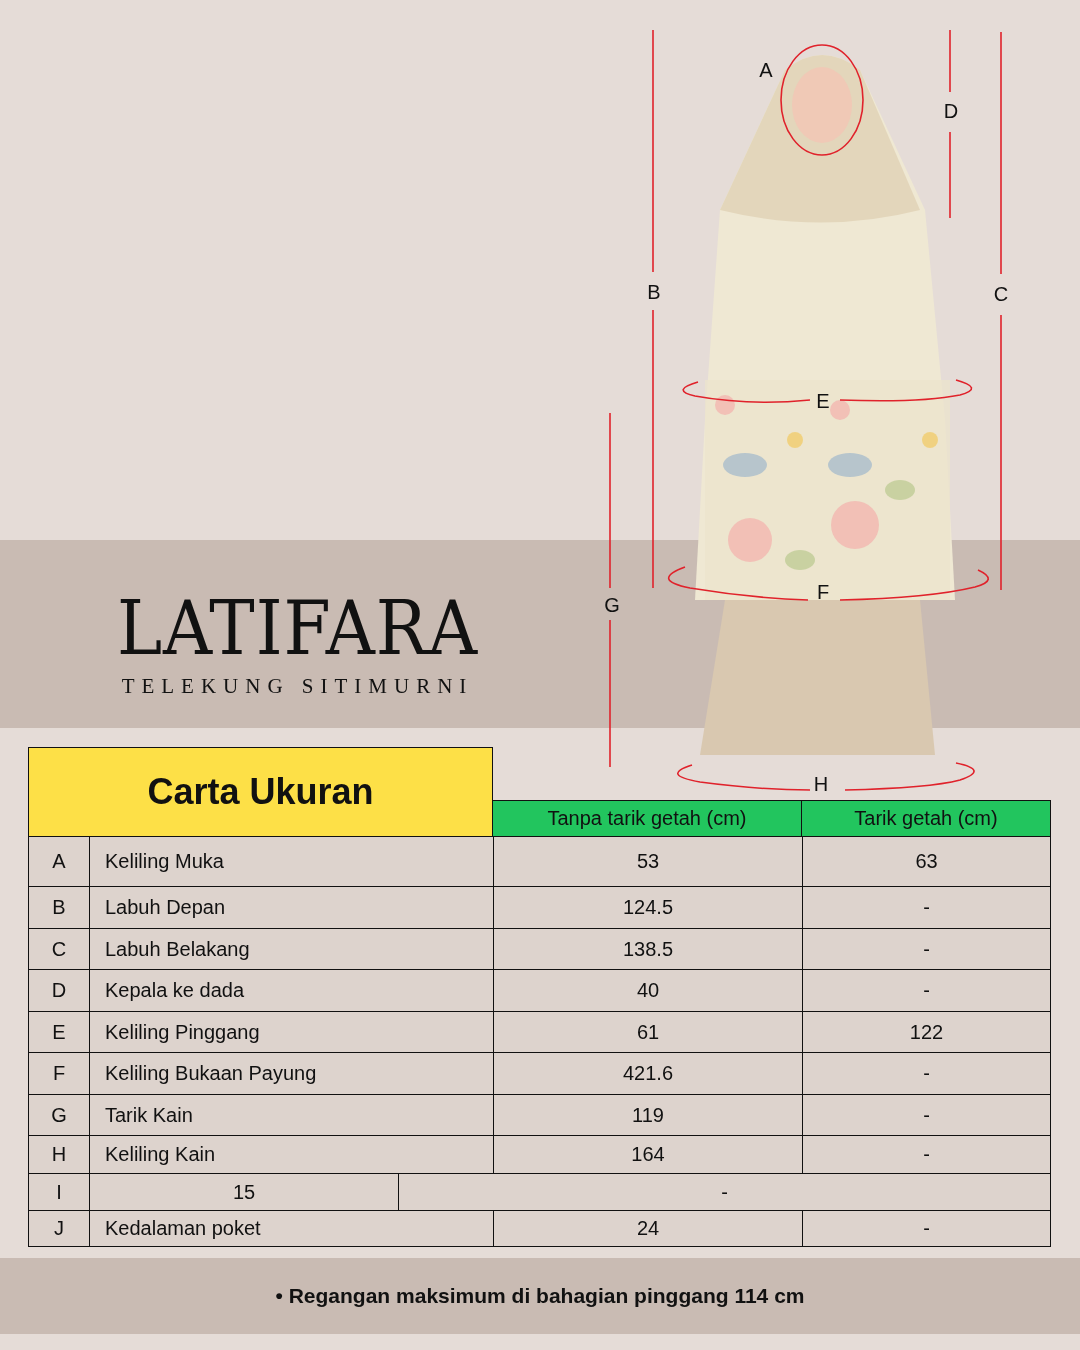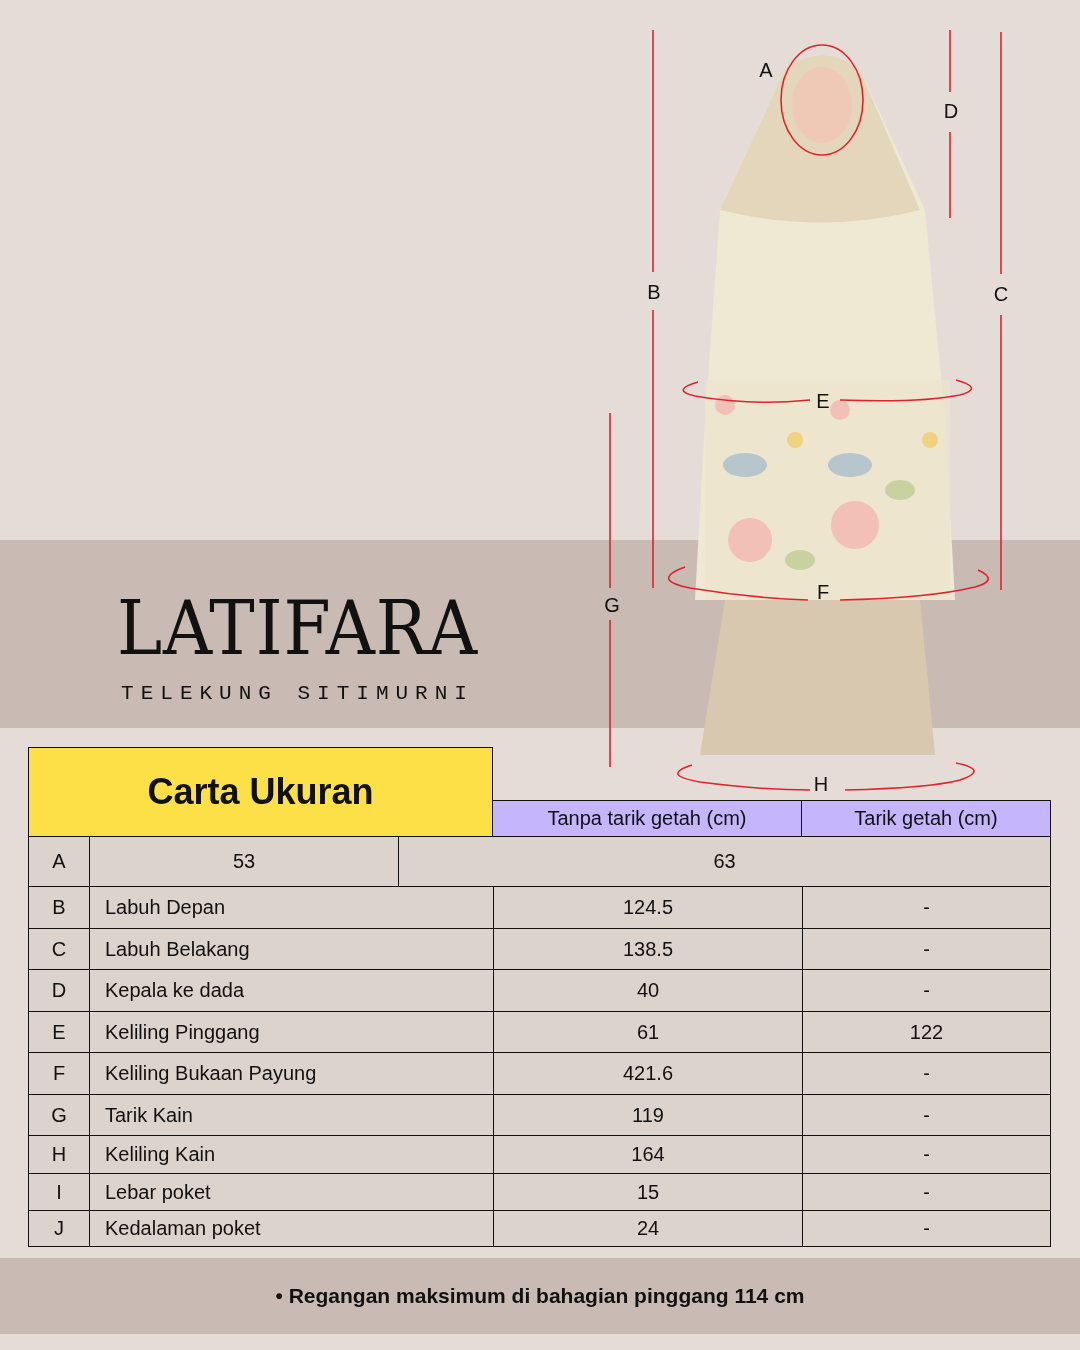--- a/index.html
+++ b/index.html
@@ -18,42 +18,42 @@
 
   .brand {
     position: absolute; left: 100px; top: 588px; width: 395px; text-align: center;
   }
   .brand-title {
     font-family: "DejaVu Serif", "Liberation Serif", serif;
     font-size: 74px; font-weight: normal; letter-spacing: 1px; line-height: 80px;
     transform: scaleX(0.92); transform-origin: center;
   }
   .brand-sub {
-    font-family: Liberation Mono, monospace;
-    font-size: 21px; letter-spacing: 7px; margin-top: 14px;
+    font-family: Liberation Serif, serif;
+    font-size: 21px; letter-spacing: 7px; margin-top: 6px;
   }
 
   
   .figure { position: absolute; left: 600px; top: 20px; width: 440px; height: 780px; }
   .figure svg { width: 100%; height: 100%; }
   .mlabel {
     position: absolute; font-family: "Liberation Sans", sans-serif;
     font-size: 20px; color: #111; transform: translate(-50%, -50%);
   }
 
   
   .tbl { position: absolute; left: 28px; top: 747px; width: 1024px; }
   .title-cell {
     position: absolute; left: 0; top: 0; width: 465px; height: 90px;
     background: #fde047; border: 1.5px solid #111;
     display: flex; align-items: center; justify-content: center;
     font-size: 36px; font-weight: bold; font-family: "Liberation Sans", sans-serif;
   }
   .col-head {
-    position: absolute; top: 53px; height: 37px; background: #c4b5fd;
+    position: absolute; top: 53px; height: 37px; background: #22c55e;
     border: 1.5px solid #111; display: flex; align-items: center; justify-content: center;
     font-size: 20px; font-family: "Liberation Sans", sans-serif;
   }
   .col-head.c1 { left: 464px; width: 310px; }
   .col-head.c2 { left: 773px; width: 250px; }
   .rows { position: absolute; left: 0; top: 89px; width: 1023px; border: 1.5px solid #111; background: #ddd3cd; }
   .row { display: flex; border-bottom: 1.5px solid #111; }
   .row:last-child { border-bottom: none; }
   .cell { display: flex; align-items: center; font-size: 20px; font-family: "Liberation Sans", sans-serif; }
   .cell.code { width: 61px; justify-content: center; border-right: 1.5px solid #111; }
@@ -137,20 +137,21 @@
   <span class="mlabel" style="left:221px; top:764px;">H</span>
 </div>
 
 <div class="tbl">
   <div class="title-cell">Carta Ukuran</div>
   <div class="col-head c1">Tanpa tarik getah (cm)</div>
   <div class="col-head c2">Tarik getah (cm)</div>
   <div class="rows">
     <div class="row" style="height:50px">
       <div class="cell code">A</div>
+      <div class="cell name">Keliling Muka</div>
       <div class="cell v1">53</div>
       <div class="cell v2">63</div>
     </div>
     <div class="row" style="height:42px">
       <div class="cell code">B</div>
       <div class="cell name">Labuh Depan</div>
       <div class="cell v1">124.5</div>
       <div class="cell v2">-</div>
     </div>
     <div class="row" style="height:41px">
@@ -184,21 +185,20 @@
       <div class="cell v2">-</div>
     </div>
     <div class="row" style="height:38px">
       <div class="cell code">H</div>
       <div class="cell name">Keliling Kain</div>
       <div class="cell v1">164</div>
       <div class="cell v2">-</div>
     </div>
     <div class="row" style="height:37px">
       <div class="cell code">I</div>
-      <div class="cell name">Lebar poket</div>
       <div class="cell v1">15</div>
       <div class="cell v2">-</div>
     </div>
     <div class="row" style="height:35px">
       <div class="cell code">J</div>
       <div class="cell name">Kedalaman poket</div>
       <div class="cell v1">24</div>
       <div class="cell v2">-</div>
     </div>
   </div>

